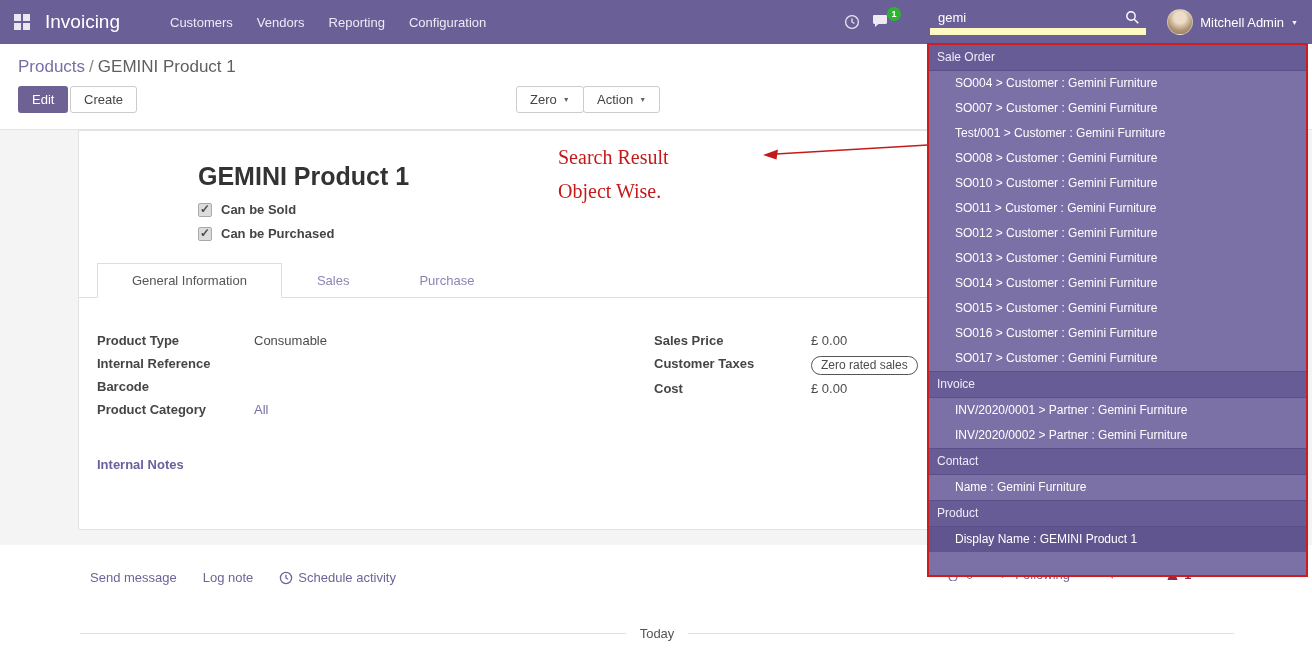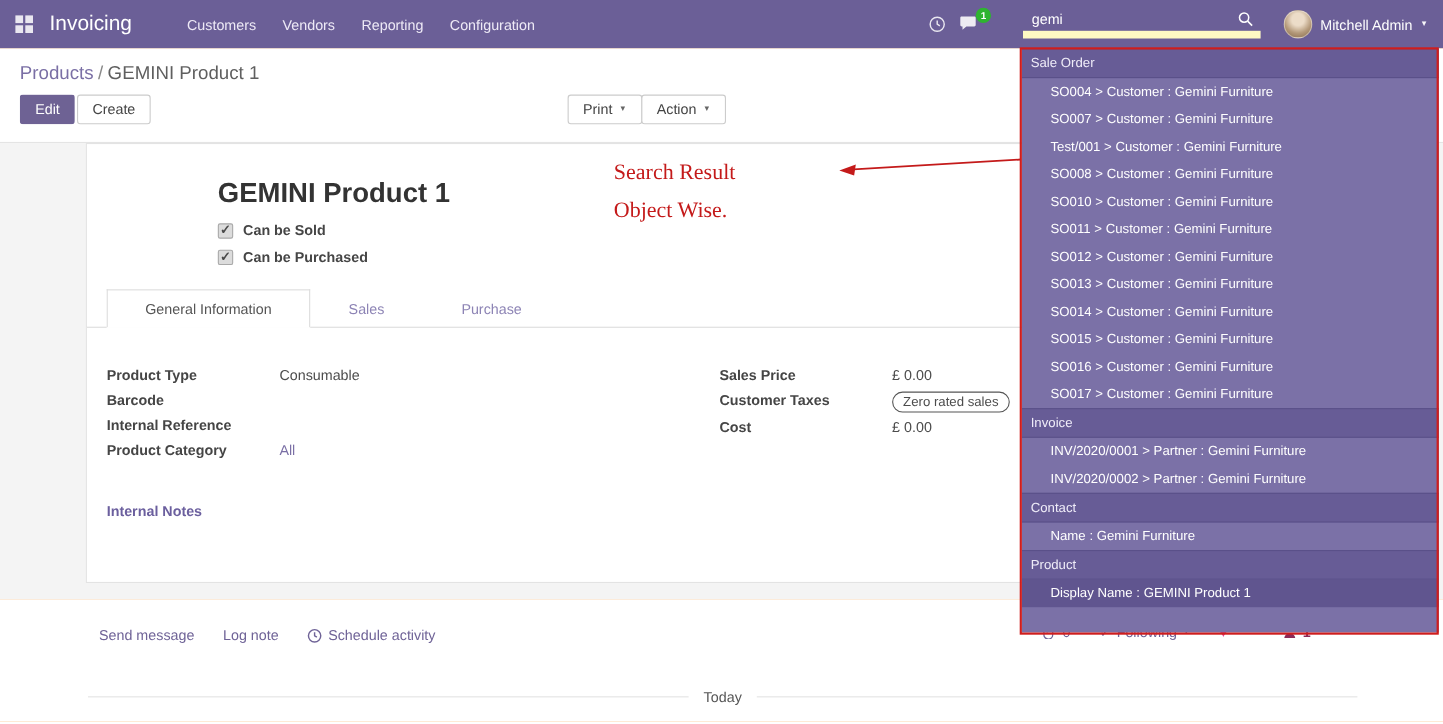--- a/index.html
+++ b/index.html
@@ -2,21 +2,21 @@
 <html style="--navbar: #6b5f97; --dropdown: #7b71a7; --dropdown_header: #675c96; --dropdown_selected: #60558f; --link: #7a6fa5; --primary_button: #6e6294; --annotation: #c41a1a; --badge_green: #2eb430;"><head>
 <meta charset="utf-8">
 <style>
   :root{
     --navbar:#6b5f97; --dropdown:#7b71a7; --dropdown_header:#675c96;
     --dropdown_selected:#60558f; --link:#7a6fa5; --primary_button:#6e6294;
     --annotation:#c41a1a; --badge_green:#2eb430;
   }
   *{box-sizing:border-box;margin:0;padding:0}
   body{font-family:"Liberation Sans",sans-serif;background:#fff}
-  .screen{position:relative;width:1312px;height:656px;overflow:hidden;background:#fdba74}
+  .screen{position:relative;width:1312px;height:656px;overflow:hidden;background:#000000}
 
   
   .navbar{position:absolute;top:0;left:0;right:0;height:44px;background:var(--navbar);color:#fff;display:flex;align-items:center}
   .apps-icon{margin-left:14px;display:grid;grid-template-columns:7px 7px;grid-gap:2px;cursor:pointer}
   .apps-icon span{width:7px;height:7px;background:rgba(255,255,255,.85)}
   .app-name{font-size:19px;margin-left:15px;cursor:pointer;white-space:nowrap}
   .menus{display:flex;margin-left:38px}
   .menu-item{padding:13px 12px;font-size:13px;color:#eeeaf6;cursor:pointer;white-space:nowrap}
   .nav-icon{position:absolute;top:14px;cursor:pointer;line-height:0}
   .nav-clock{left:844px}
@@ -136,21 +136,21 @@
     </div>
   </header>
 
   <div class="control-panel">
     <div class="breadcrumb">
       <span class="parent">Products</span><span class="sep">/</span><span class="current">GEMINI Product 1</span>
     </div>
     <button class="btn btn-edit">Edit</button>
     <button class="btn btn-create">Create</button>
     <button class="btn btn-print">
-        <span>Print</span>
+        <span>Zero</span>
         <span class="caret">▼</span>
       </button>
     <button class="btn btn-action">
         <span>Action</span>
         <span class="caret">▼</span>
       </button>
   </div>
 
   <div class="form-area">
     <div class="sheet">
@@ -176,26 +176,26 @@
           <a class="tab">Purchase</a>
         </div>
       <div class="fields-left">
 
           <div class="field-row">
             <span class="field-label">Product Type</span>
             <span class="field-value">Consumable</span>
           </div>
 
           <div class="field-row">
+            <span class="field-label">Internal Reference</span>
+            <span class="field-value"></span>
+          </div>
+
+          <div class="field-row">
             <span class="field-label">Barcode</span>
-            <span class="field-value"></span>
-          </div>
-
-          <div class="field-row">
-            <span class="field-label">Internal Reference</span>
             <span class="field-value"></span>
           </div>
 
           <div class="field-row">
             <span class="field-label">Product Category</span>
             <span class="field-value link">All</span>
           </div>
         </div>
       <div class="fields-right">
 

